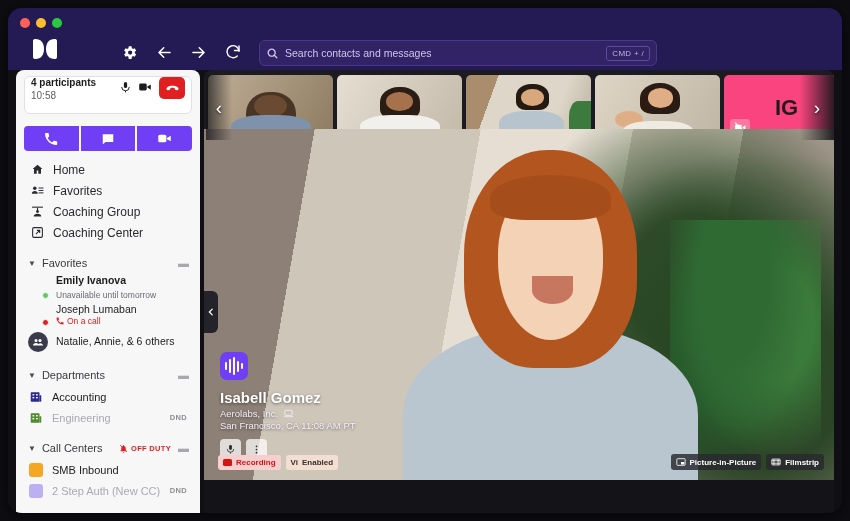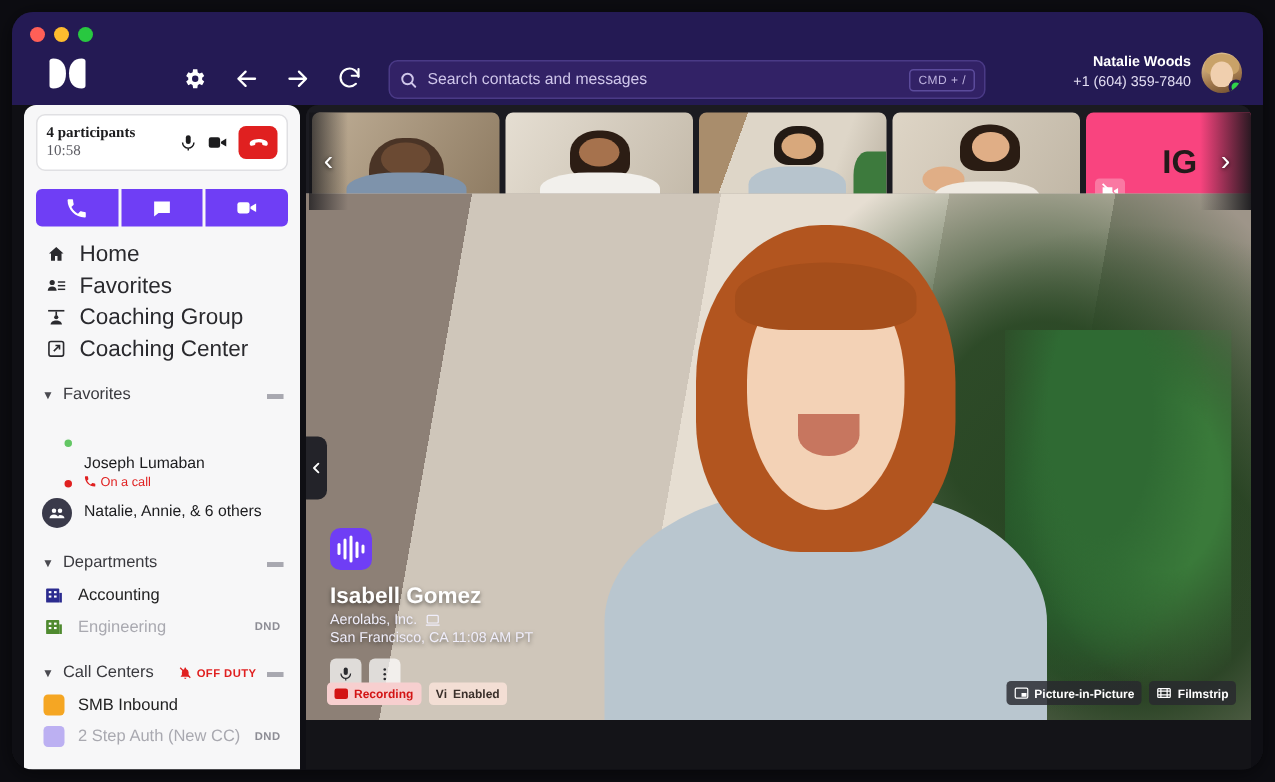--- a/index.html
+++ b/index.html
@@ -118,23 +118,22 @@
     font-size: 11px;
     color: #222;
   }
 
   #call-widget {
     margin: 6px 8px 12px 8px;
     background: #fff;
     border: 1px solid #e0e0e3;
     border-radius: 6px;
     height: 38px;
-    display: flex; align-items: center;
+    display: flex; 
     padding: 0 6px;
-    font-family: Liberation Serif, serif;
   }
   #call-widget .cw-text { flex: 1; line-height: 1.25; }
   #cw-participants { font-size: 10px; font-weight: bold; color: #1c1c1e; }
   #cw-timer { font-size: 10px; color: #5c5c63; }
   .cw-btn {
     width: 20px; height: 20px; display:flex; align-items:center; justify-content:center;
     color: #1c1c1e; cursor: pointer;
   }
   #cw-end {
     width: 26px; height: 22px; border-radius: 5px; background: #e02020;
@@ -151,21 +150,21 @@
     display: flex; align-items: center; justify-content: center;
     color: #fff; cursor: pointer;
   }
   .qa-btn:first-child { border-radius: 4px 0 0 4px; }
   .qa-btn:last-child { border-radius: 0 4px 4px 0; }
 
   .nav-list { margin-top: 8px; }
   .nav-item {
     display: flex; align-items: center; gap: 9px;
     padding: 3px 14px; height: 21px;
-    cursor: pointer; color: #2a2a2e; font-size: 15px;
+    cursor: pointer; color: #2a2a2e; font-size: 12px;
   }
   .nav-item .ni { width: 14px; height: 14px; display:flex;align-items:center;justify-content:center;color:#2a2a2e;flex:none;}
 
   .section-hdr {
     display: flex; align-items: center;
     padding: 0 12px; height: 22px;
     margin-top: 9px;
     font-size: 11px; color: #3a3a3f;
     cursor: pointer;
   }
@@ -417,31 +416,20 @@
       <span class="mag">
         <svg viewBox="0 0 24 24" width="13" height="13" fill="none" stroke="currentColor" stroke-width="2.4" stroke-linecap="round">
           <circle cx="10.5" cy="10.5" r="6.5"></circle>
             <path d="M20 20l-4.7-4.7"></path>
         </svg>
       </span>
       <input id="search-input" value="" placeholder="Search contacts and messages" style="">
       <span id="search-kbd">CMD + /</span>
     </div>
 
-    <div id="user-block">
-      <div id="user-text">
-        <div id="user-name">Natalie Woods</div>
-        <div id="user-phone">+1 (604) 359-7840</div>
-      </div>
-      <div id="user-avatar">
-        <div class="hair"></div>
-        <div class="face"></div>
-        <div id="user-presence"></div>
-      </div>
-    </div>
   </div>
 
   <div id="body-area">
 
     <div id="sidebar">
 
       <div id="call-widget">
         <div class="cw-text">
           <div id="cw-participants">4 participants</div>
           <div id="cw-timer">10:58</div>
@@ -531,20 +519,24 @@
       <div class="section-hdr">
         <span class="caret">▼</span>
         <span class="sh-label">Favorites</span>
         <span class="grip">▬</span>
       </div>
 
       <div class="fav-row">
         <span class="fav-av">
           <span class="inner" style="background:linear-gradient(150deg,#e8cba6,#a87b4c)"></span>
           <span class="fav-pres" style="background:#63c664"></span>
+        </span>
+        <span class="fav-txt">
+          <span class="fav-name">Emily Ivanova</span>
+          <span class="fav-sub">Unavailable until tomorrow</span>
         </span>
       </div>
 
       <div class="fav-row">
         <span class="fav-av">
           <span class="inner" style="background:linear-gradient(150deg,#b5805a,#6b4026)"></span>
           <span class="fav-pres" style="background:#e02020"></span>
         </span>
         <span class="fav-txt">
           <span class="fav-name plain">Joseph Lumaban</span>

